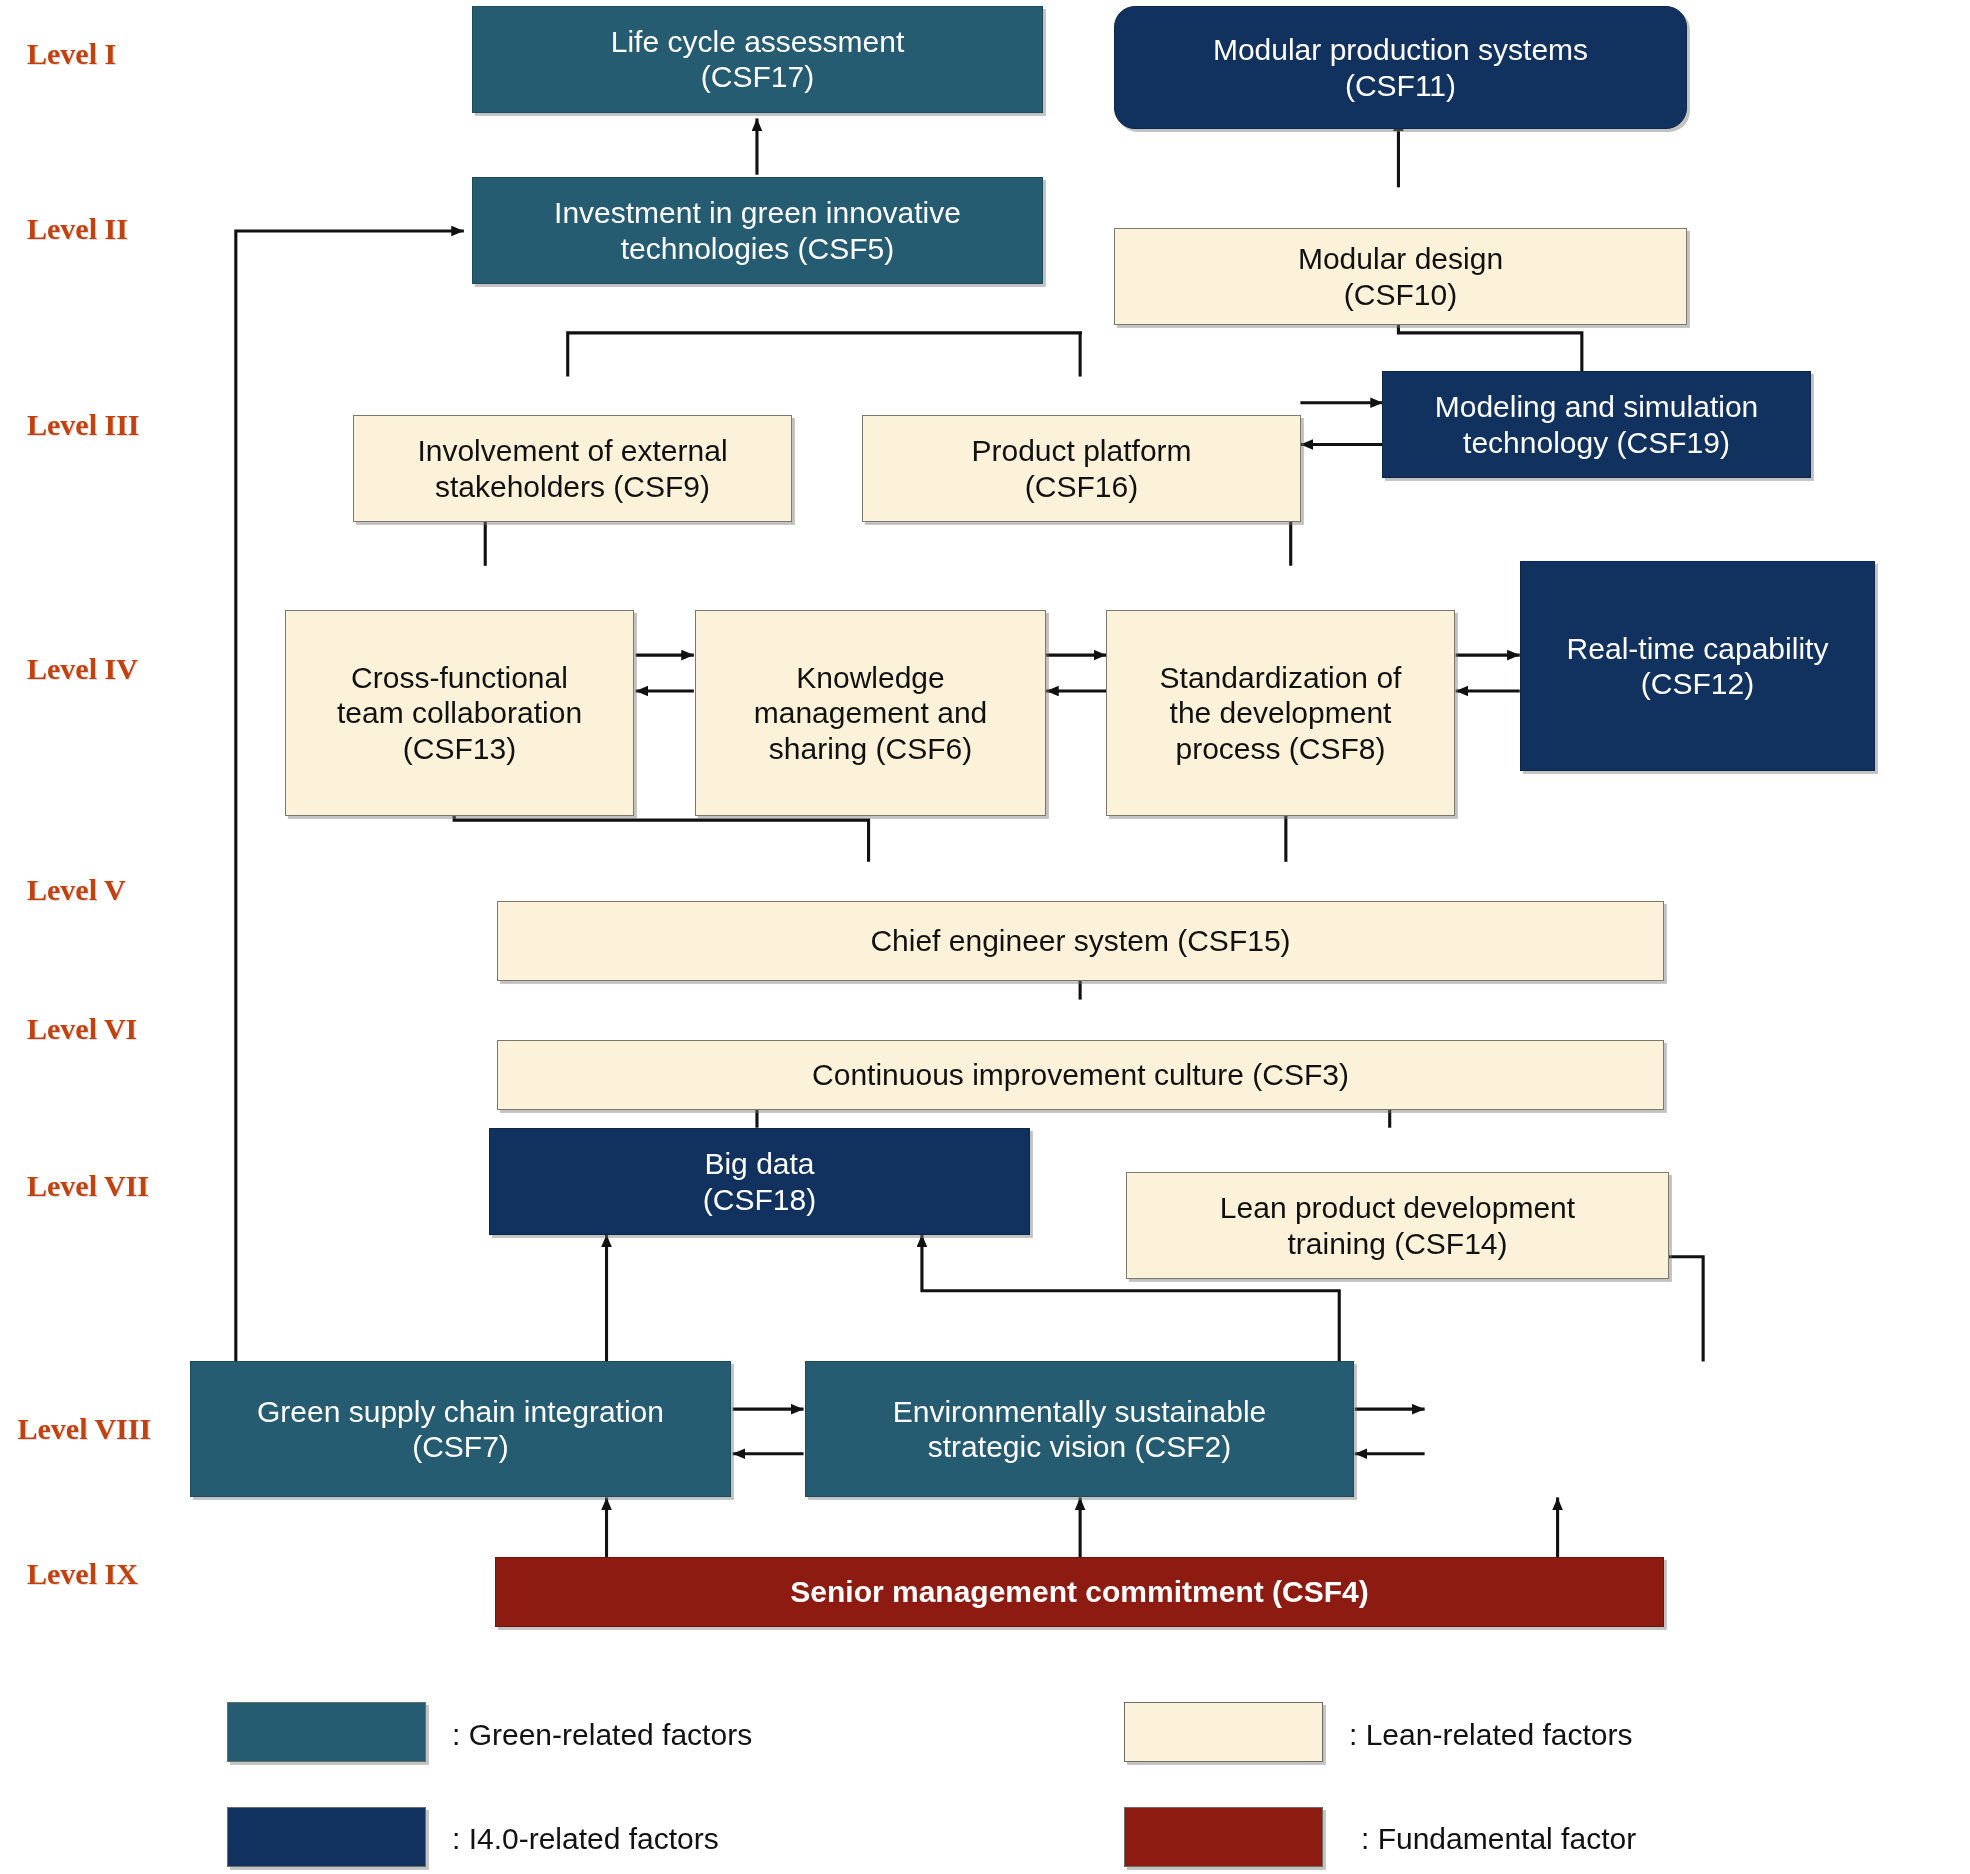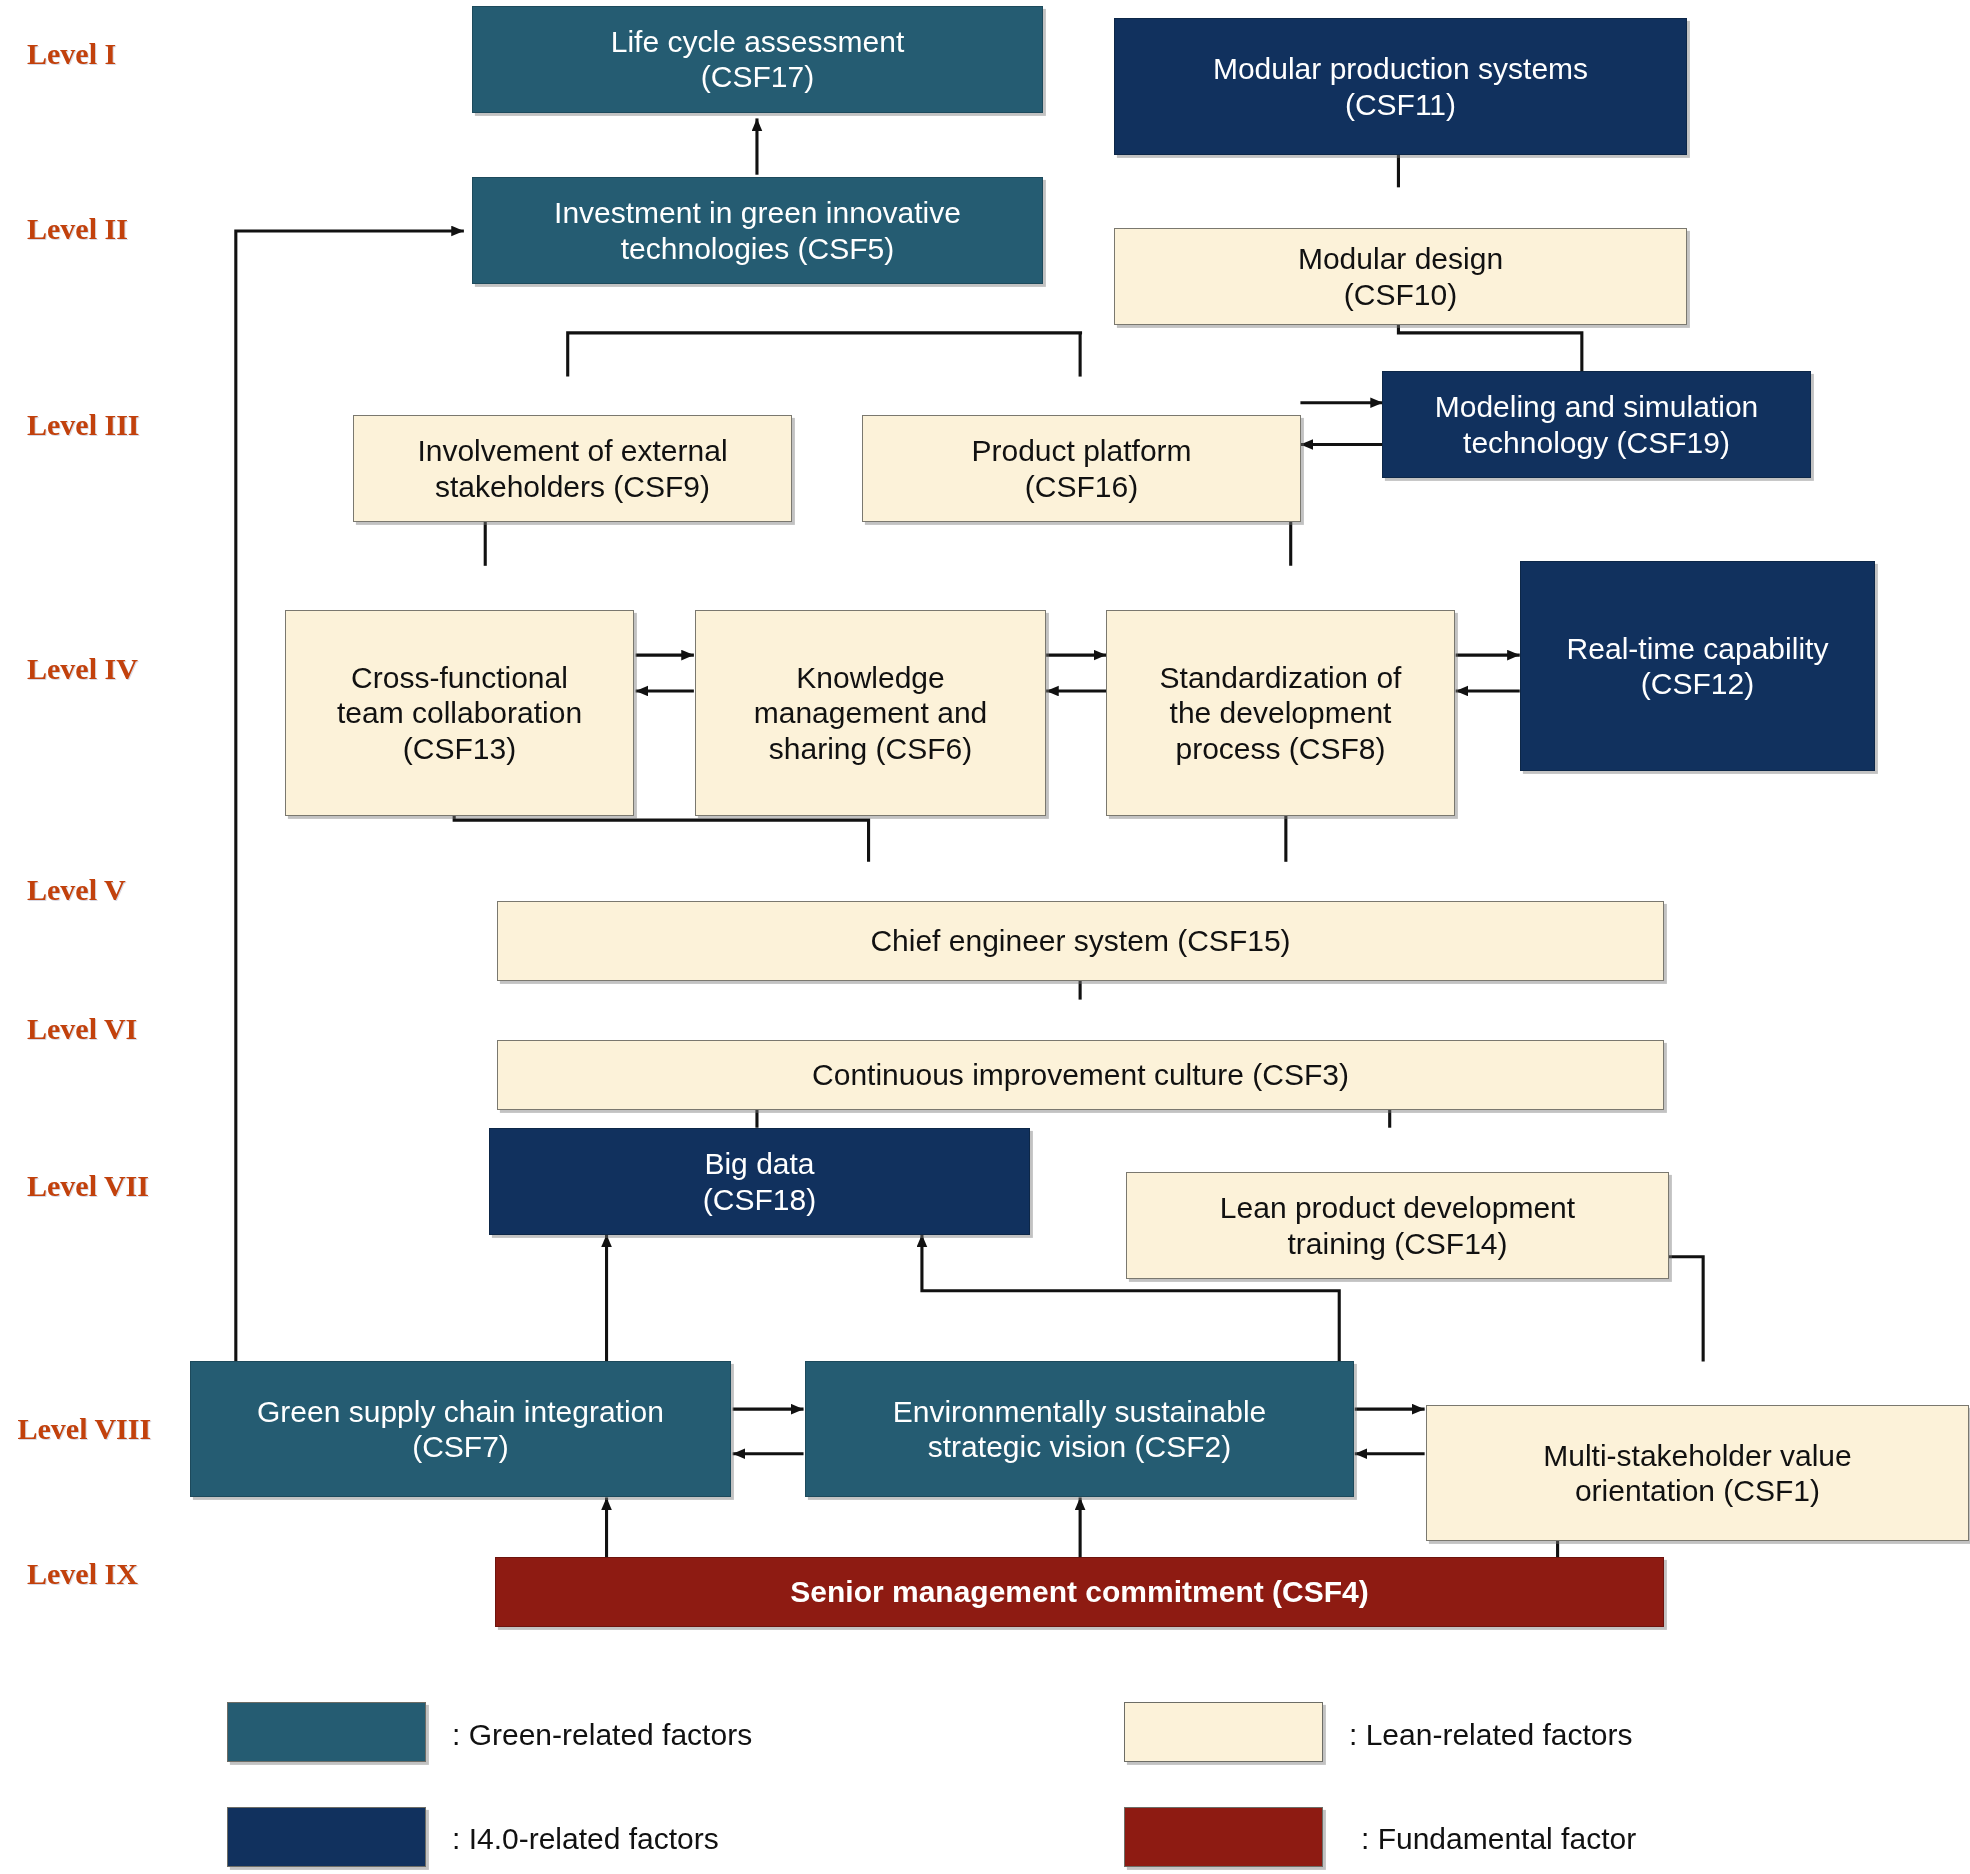--- a/index.html
+++ b/index.html
@@ -121,21 +121,21 @@
   <div class="lvl" style="left:27px;top:1169px;">Level VII</div>
   <div class="lvl" style="left:17.5px;top:1412px;">Level VIII</div>
   <div class="lvl" style="left:27px;top:1557px;">Level IX</div>
 
   <div class="node green" style="left:472px;top:5.8px;width:571px;height:107px;">
     <div>
       <span>Life cycle assessment</span>
       <span>(CSF17)</span>
     </div>
   </div>
-  <div class="node i40" style="left:1114px;top:18px;width:573px;height:137px;">
+  <div class="node i40" style="left:1114px;top:6px;width:573px;height:123px;border-radius:21px;">
     <div>
       <span>Modular production systems</span>
       <span>(CSF11)</span>
     </div>
   </div>
 
   <div class="node green" style="left:472px;top:177px;width:571px;height:107px;">
     <div>
       <span>Investment in green innovative</span>
       <span>technologies (CSF5)</span>
@@ -225,26 +225,20 @@
       <span>Green supply chain integration</span>
       <span>(CSF7)</span>
     </div>
   </div>
   <div class="node green" style="left:805px;top:1361px;width:549px;height:136px;">
     <div>
       <span>Environmentally sustainable</span>
       <span>strategic vision (CSF2)</span>
     </div>
   </div>
-  <div class="node lean" style="left:1426px;top:1361px;width:543px;height:136px;">
-    <div>
-      <span>Multi-stakeholder value</span>
-      <span>orientation (CSF1)</span>
-    </div>
-  </div>
 
   <div class="node fund" style="left:495px;top:1557px;width:1169px;height:70px;font-weight:bold;">
     <div>
       <span>Senior management commitment (CSF4)</span>
     </div>
   </div>
 
   <div class="legend-sw" style="left:227px;top:1702px;width:199px;height:60px;background:#255c72;"></div>
   <div class="legend-tx" style="left:452px;top:1718px;">: Green-related factors</div>
 

